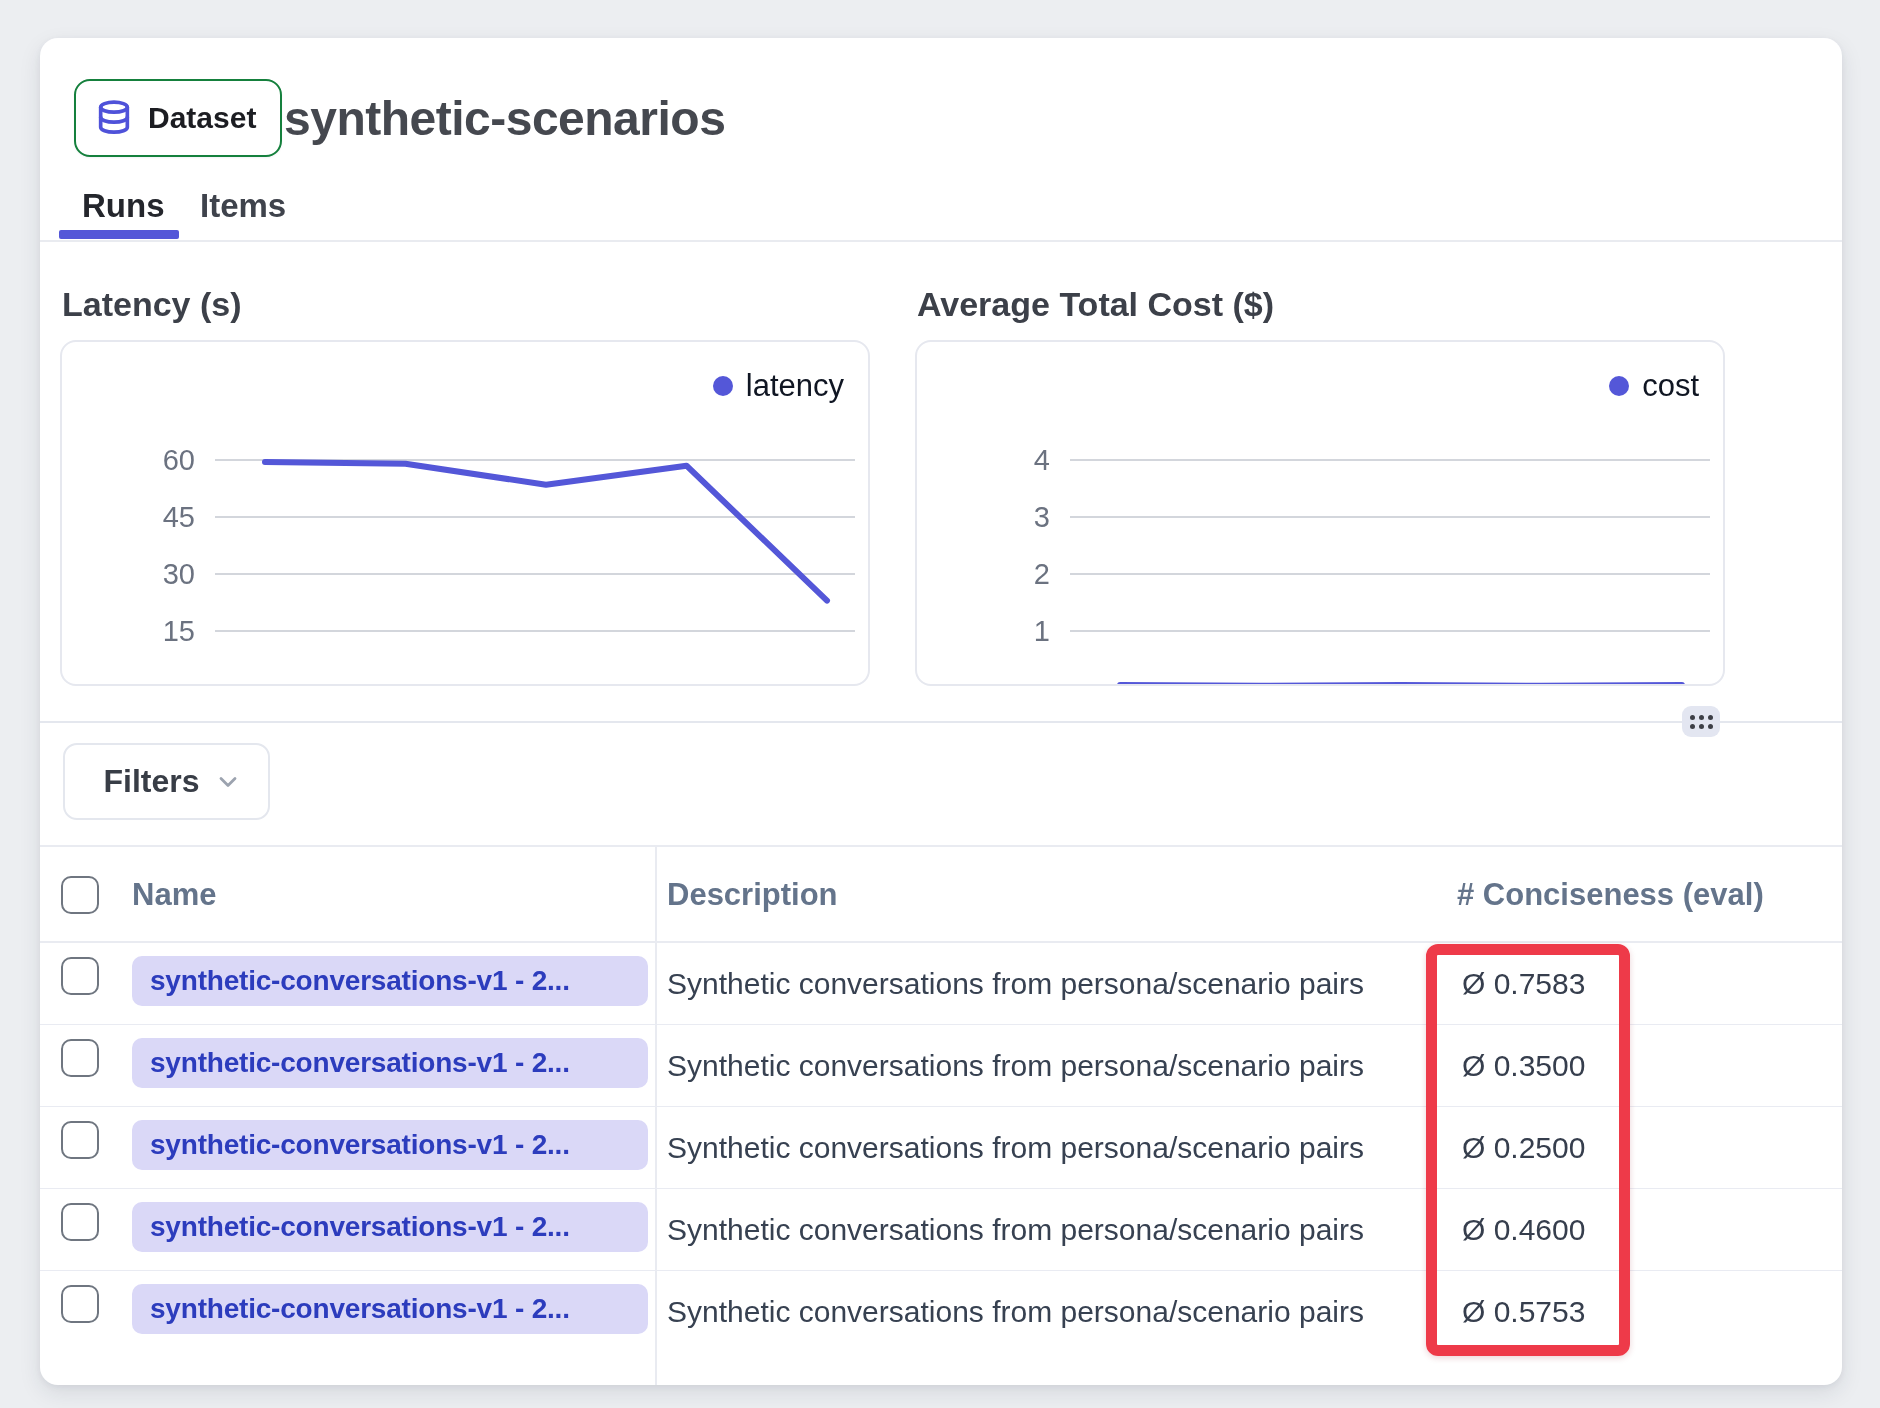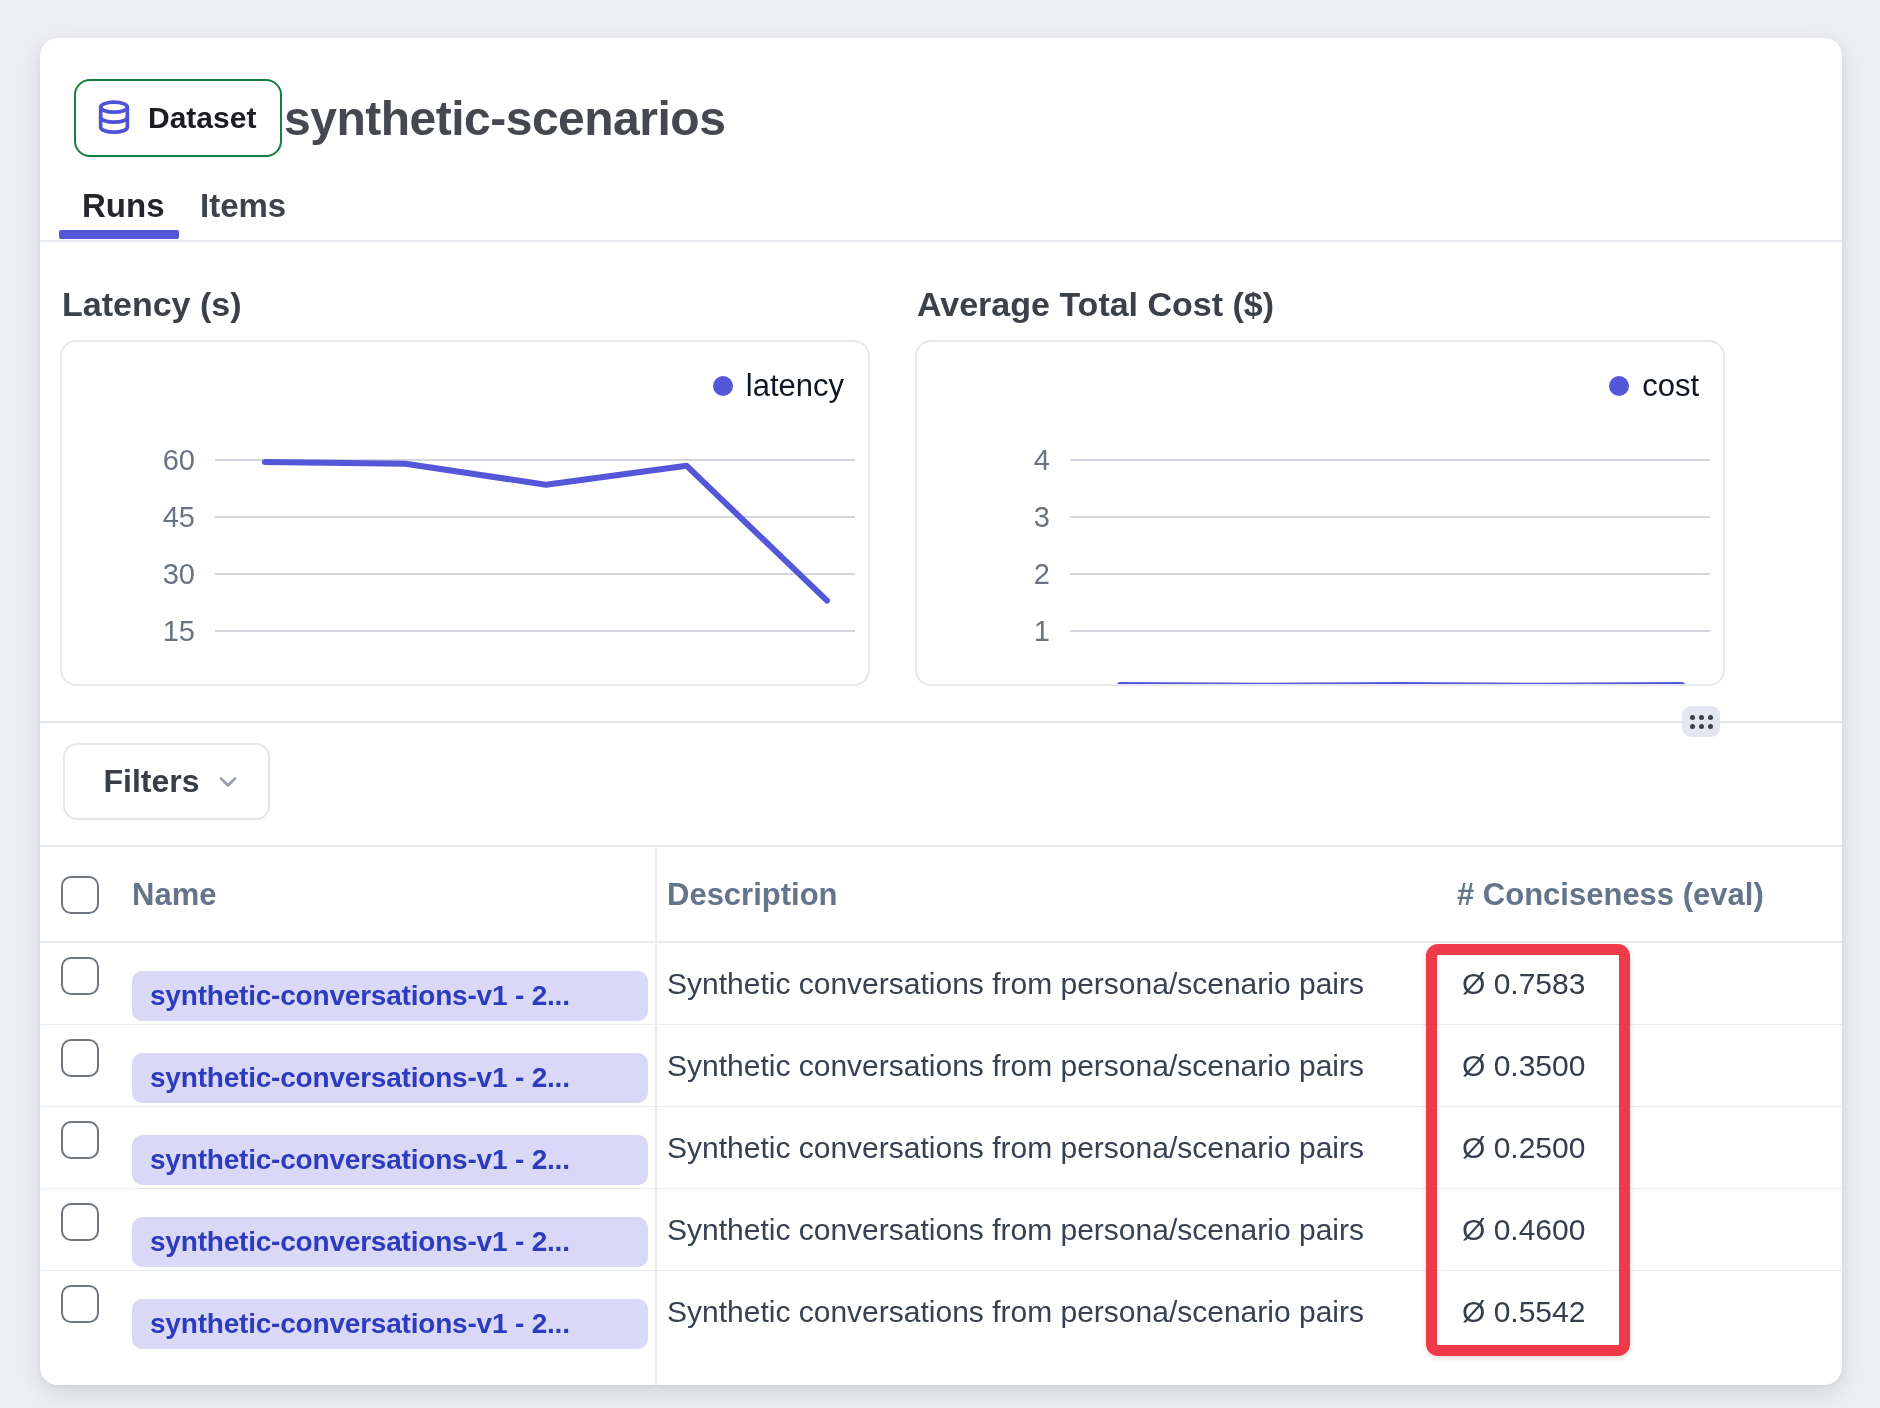--- a/index.html
+++ b/index.html
@@ -85,21 +85,21 @@
     width:38px;height:38px;border:2.5px solid #6f7680;border-radius:10px;
     background:#fff;box-sizing:border-box;
   }
   .header-check{position:absolute;left:21px;top:29px;}
   .col-divider{position:absolute;left:615px;top:807px;width:2px;height:540px;background:#e9ebf1;}
   .tbody{position:absolute;left:0;top:905px;width:100%;}
   .trow{position:relative;width:100%;height:82px;border-bottom:1.5px solid #e9ebf2;box-sizing:border-box;}
   .trow:last-child{border-bottom:none;}
   .row-check{position:absolute;left:21px;top:14px;}
   .pill{
-    position:absolute;left:92px;top:28px;width:516px;height:50px;
+    position:absolute;left:92px;top:13px;width:516px;height:50px;
     background:#dad8f7;border-radius:10px;box-sizing:border-box;
     padding:0 18px;line-height:50px;
     font-size:28px;font-weight:700;color:#2c3cbd;letter-spacing:-.2px;
     white-space:nowrap;overflow:hidden;cursor:pointer;
   }
   .cell-desc{
     position:absolute;left:627px;top:0;height:82px;display:flex;align-items:center;
     font-size:30px;color:#374151;white-space:nowrap;
   }
   .cell-score{
@@ -226,19 +226,19 @@
     <div class="checkbox row-check"></div>
     <span class="pill">synthetic-conversations-v1 - 2...</span>
     <div class="cell-desc">Synthetic conversations from persona/scenario pairs</div>
     <div class="cell-score">Ø 0.4600</div>
   </div>
 
   <div class="trow">
     <div class="checkbox row-check"></div>
     <span class="pill">synthetic-conversations-v1 - 2...</span>
     <div class="cell-desc">Synthetic conversations from persona/scenario pairs</div>
-    <div class="cell-score">Ø 0.5542</div>
+    <div class="cell-score">Ø 0.5753</div>
   </div>
 </div>
 
   <div class="annotation-box"></div>
 
 </div>
 
 </body></html>

